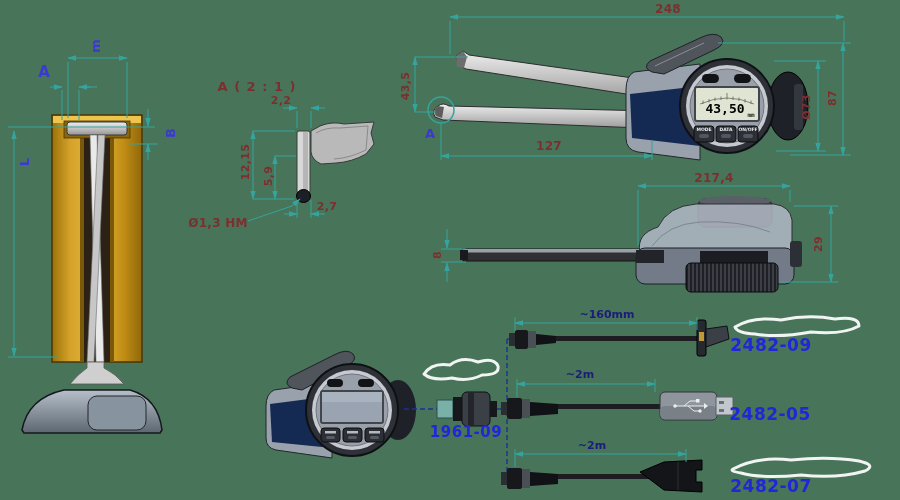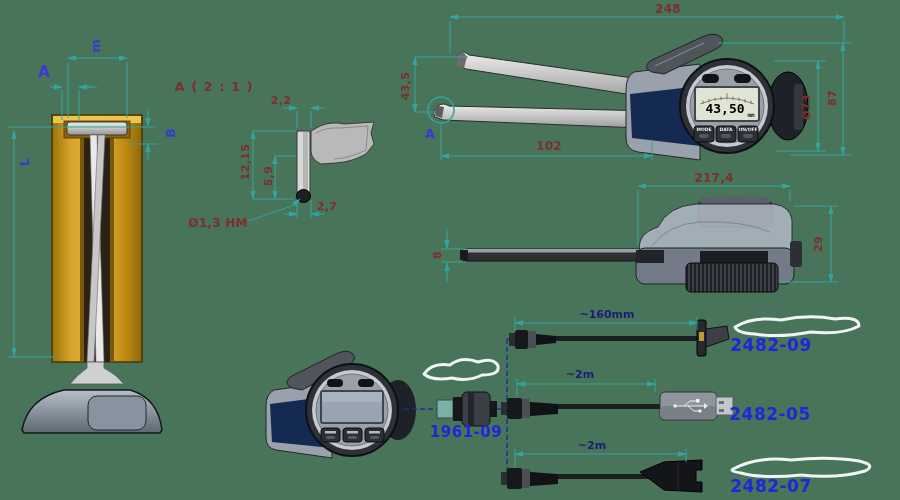--- a/index.html
+++ b/index.html
@@ -8,21 +8,21 @@
     background:#48745a; overflow:hidden;
     font-family:"DejaVu Sans",sans-serif;
   }
   #linework { position:absolute; left:0; top:0; }
   .t { position:absolute; transform:translate(-50%,-50%); white-space:nowrap; line-height:1; }
   .t.rot { transform:translate(-50%,-50%) rotate(-90deg); }
   .dim { color:#7d2f2f; font-weight:bold; font-size:11px; letter-spacing:.3px; }
   .dim.big { font-size:12px; }
   .lbl { color:#3a3ad0; font-weight:bold; font-size:15px; }
   .lbl.sm { font-size:13px; }
-  .title { color:#7d2f2f; font-weight:bold; font-size:13px; letter-spacing:1px; }
+  .title { color:#7d2f2f; font-weight:bold; font-size:13px; letter-spacing:1px;margin-left:43px; }
   .pn { color:#2126d8; font-weight:bold; font-size:17px; letter-spacing:.5px; }
   .pn.sm { font-size:15px; }
   .len { color:#1c1c7a; font-weight:bold; font-size:11px;text-align:right; }
   .reading { font-family:"DejaVu Sans Mono",monospace; font-weight:bold; font-size:13px; color:#000000; }
   .unit { font-family:"DejaVu Sans Mono",monospace; font-size:6px; color:#23271e; font-weight:bold; }
   .btnlbl { color:#e8eaec; font-size:4.5px; font-weight:bold; }
 </style>
 </head>
 <body>
 
@@ -309,21 +309,21 @@
 <span class="t title" style="left:214px;top:86px">A ( 2 : 1 )</span>
 <span class="t dim" style="left:281px;top:100px">2,2</span>
 <span class="t rot dim" style="left:245px;top:162px">12,15</span>
 <span class="t rot dim" style="left:268px;top:176px">5,9</span>
 <span class="t dim" style="left:327px;top:206px">2,7</span>
 <span class="t dim big" style="left:218px;top:223px">Ø1,3 HM</span>
 
 <span class="t dim big" style="left:668px;top:9px">248</span>
 <span class="t rot dim" style="left:405px;top:86px">43,5</span>
 <span class="t lbl sm" style="left:430px;top:133px">A</span>
-<span class="t dim big" style="left:549px;top:146px">102</span>
+<span class="t dim big" style="left:549px;top:146px">127</span>
 <span class="t rot dim" style="left:806px;top:107px">Ø73</span>
 <span class="t rot dim" style="left:832px;top:98px">87</span>
 
 <span class="t reading" style="left:725px;top:108px">43,50</span>
 <span class="t unit" style="left:751px;top:115px">mm</span>
 <span class="t btnlbl" style="left:704px;top:130px">MODE</span>
 <span class="t btnlbl" style="left:726px;top:130px">DATA</span>
 <span class="t btnlbl" style="left:748px;top:130px">ON/OFF</span>
 
 <span class="t dim big" style="left:714px;top:178px">217,4</span>

